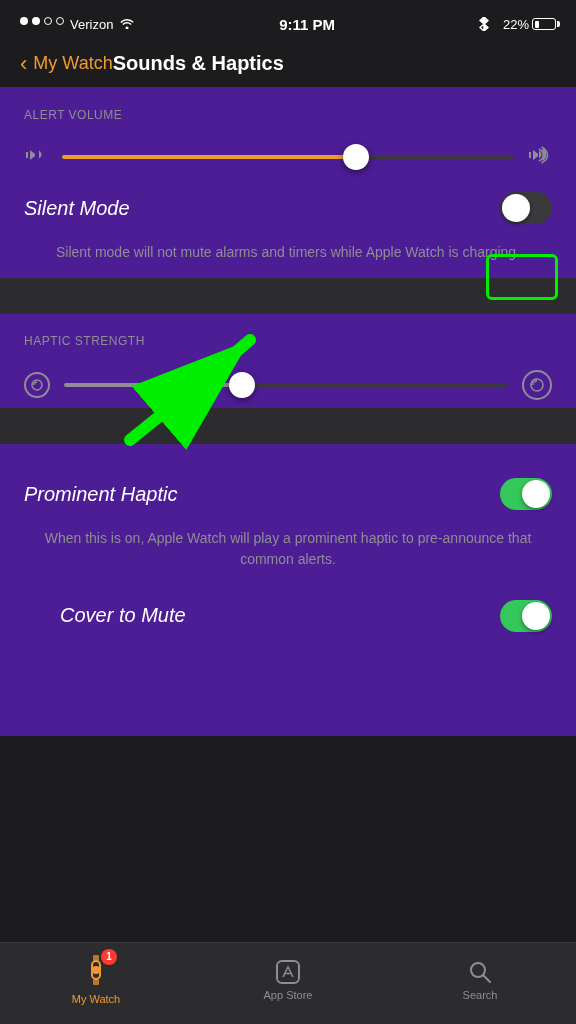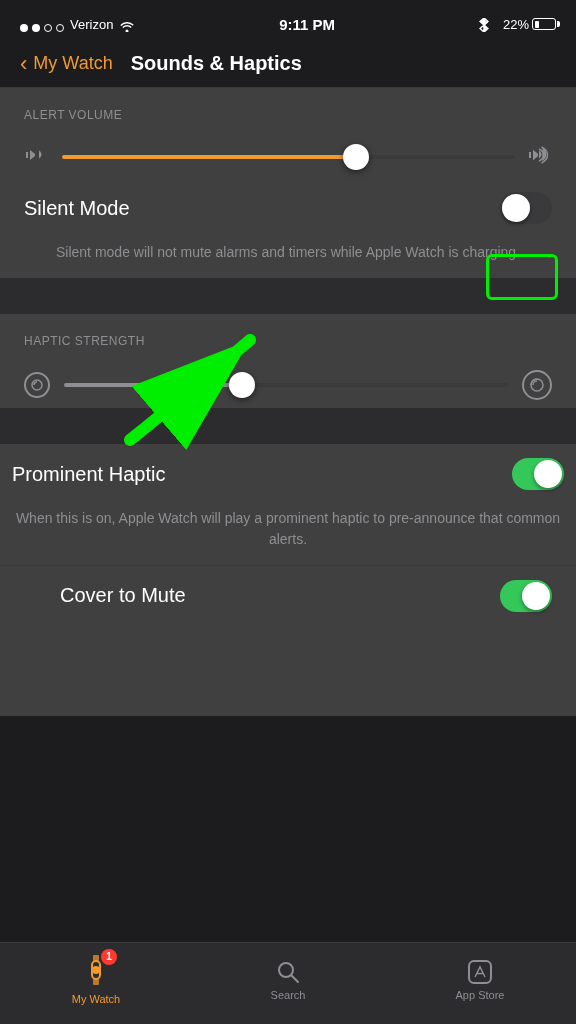--- a/index.html
+++ b/index.html
@@ -17,40 +17,40 @@
     
     .status-bar {
       display: flex;
       justify-content: space-between;
       align-items: center;
       padding: 10px 20px 6px;
       height: 44px;
     }
     .status-left {
       display: flex;
-      align-items: flex-end;
+      align-items: flex-start;
       gap: 6px;
       font-size: 13px;
       font-weight: 500;
     }
     .dots {
       display: flex; gap: 4px;
     }
     .dot {
       width: 8px; height: 8px; border-radius: 50%;
       background: #fff;
     }
     .dot.empty { background: transparent; border: 1.5px solid #fff; }
     .status-center {
       font-size: 15px;
       font-weight: 700;
     }
     .status-right {
       display: flex;
-      align-items: flex-end;
+      align-items: center;
       gap: 14px;
       font-size: 13px;
       font-weight: 500;
     }
     .battery {
       display: flex;
       align-items: center;
       gap: 3px;
     }
     .battery-body {
@@ -97,27 +97,27 @@
     }
     .back-chevron {
       font-size: 22px;
       line-height: 1;
       margin-right: 2px;
     }
     .nav-title {
       font-size: 20px;
       font-weight: 700;
       color: #fff;
-      margin-left: 18px;
+      margin-left: 0;
     }
 
     
     .content {
       padding: 0;
-      background: #404040;
+      background: #4c1d95;
     }
 
     .section {
       padding: 20px 20px 0;
     }
 
     .section-header {
       font-size: 12px;
       font-weight: 500;
       color: #8e8e93;
@@ -173,20 +173,21 @@
       display: flex;
       align-items: center;
       justify-content: space-between;
       padding: 14px 4px;
       border-top: 1px solid #3a3a3c;
     }
     .setting-label {
       font-size: 20px;
       font-weight: 400;
       color: #fff;
+      font-style: italic;
     }
 
     
     .toggle {
       width: 52px;
       height: 32px;
       border-radius: 16px;
       position: relative;
       cursor: pointer;
       flex-shrink: 0;
@@ -431,21 +432,21 @@
             <circle cx="9" cy="9" r="6" stroke="#8e8e93" stroke-width="1.5" fill="none"></circle>
             <path d="M5 9c0-2.2 1.8-4 4-4" stroke="#8e8e93" stroke-width="1.5" fill="none"></path>
             <path d="M3 9c0-3.3 2.7-6 6-6" stroke="#8e8e93" stroke-width="1.5" fill="none"></path>
           </svg>
         </div>
       </div>
     </div>
 
     <div class="section-divider"></div>
 
-    <div style="padding: 0 8px;">
+    <div style="padding: 0 20px; margin-top: 20px;">
       <div class="setting-row" style="border-top: none;">
         <span class="setting-label">Prominent Haptic</span>
         <div class="toggle on">
           <div class="toggle-thumb"></div>
         </div>
       </div>
       <p class="description-text">When this is on, Apple Watch will play a prominent haptic to pre-announce that common alerts.</p>
     </div>
 
     <div class="divider"></div>
@@ -485,30 +486,30 @@
           <circle cx="13" cy="15" r="4" fill="#f09a30"></circle>
         </svg>
         <span class="badge">1</span>
       </div>
       <span class="tab-label">My Watch</span>
     </div>
 
 
     <div class="tab-item">
       <svg width="26" height="26" viewBox="0 0 26 26" fill="none">
-        <circle cx="11" cy="11" r="7" stroke="#8e8e93" stroke-width="2"></circle>
-        <line x1="16.5" y1="16.5" x2="23" y2="23" stroke="#8e8e93" stroke-width="2" stroke-linecap="round"></line>
-      </svg>
-      <span class="tab-label">Search</span>
-    </div>
-
-    <div class="tab-item">
-      <svg width="26" height="26" viewBox="0 0 26 26" fill="none">
         <rect x="2" y="2" width="22" height="22" rx="5" stroke="#8e8e93" stroke-width="2"></rect>
         <path d="M8 18 L13 8 L18 18" stroke="#8e8e93" stroke-width="1.5" fill="none"></path>
         <path d="M10 14.5 H16" stroke="#8e8e93" stroke-width="1.5"></path>
       </svg>
       <span class="tab-label">App Store</span>
     </div>
 
+    <div class="tab-item">
+      <svg width="26" height="26" viewBox="0 0 26 26" fill="none">
+        <circle cx="11" cy="11" r="7" stroke="#8e8e93" stroke-width="2"></circle>
+        <line x1="16.5" y1="16.5" x2="23" y2="23" stroke="#8e8e93" stroke-width="2" stroke-linecap="round"></line>
+      </svg>
+      <span class="tab-label">Search</span>
+    </div>
+
   </div>
 
 </div>
 
 </body></html>

